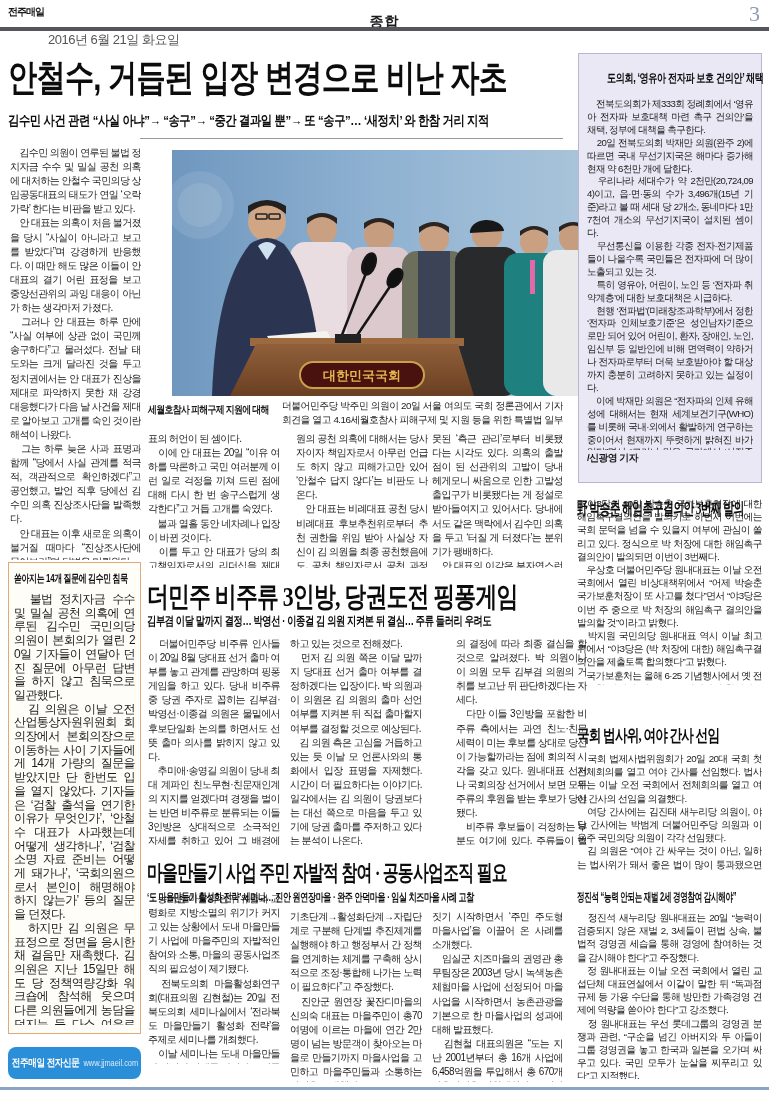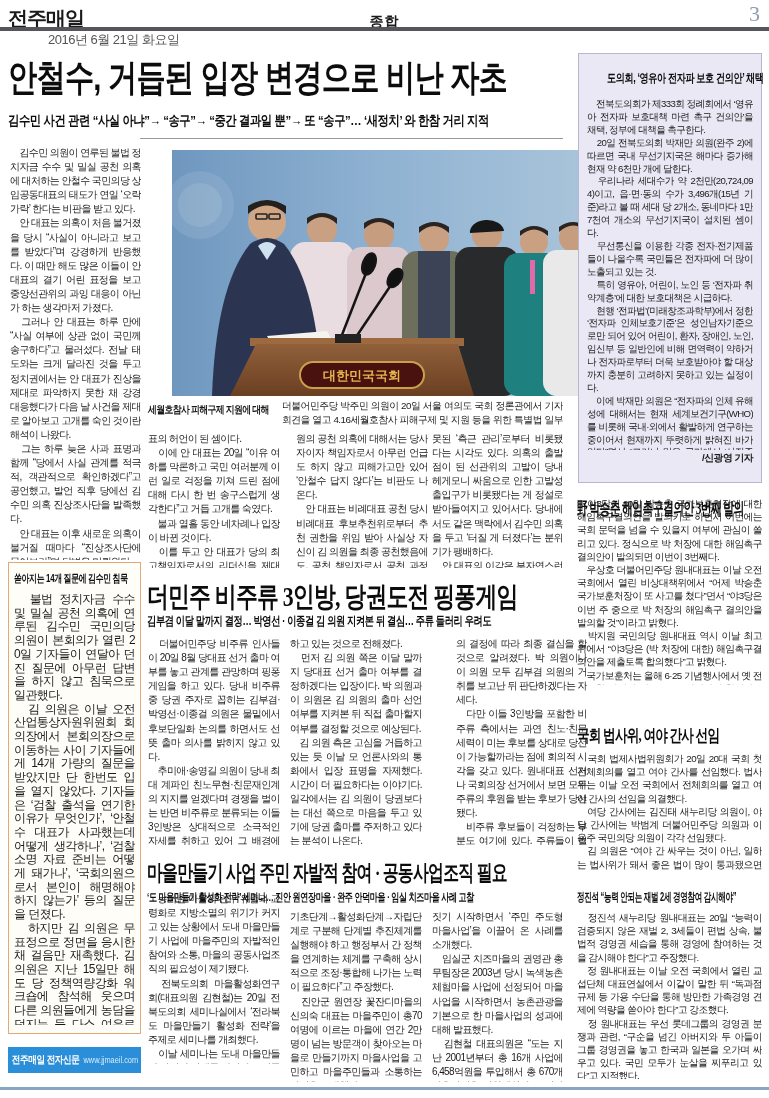--- a/index.html
+++ b/index.html
@@ -5,21 +5,21 @@
   html,body{margin:0;padding:0;background:#e8e8e8;}
   .page{position:relative;width:769px;height:1098px;background:#ffffff;overflow:hidden;
         font-family:"Liberation Sans","DejaVu Sans",sans-serif;color:#1a1a1a;}
   .abs{position:absolute;}
   .col{position:absolute;text-align:justify;font-size:10px;line-height:14.1px;letter-spacing:-0.6px;
        color:#191919;white-space:pre-line;overflow:hidden;word-break:break-all;}
   .hl{position:absolute;font-weight:bold;white-space:nowrap;color:#0c0c0c;transform-origin:0 0;}
   .serif{font-family:"Liberation Serif","DejaVu Serif",serif;}
 
   
-  #mh-logo{left:8px;top:5px;font-size:20px;font-weight:bold;letter-spacing:-1px;}
+  #mh-logo{left:8px;top:5px;font-size:10px;font-weight:bold;letter-spacing:-1px;}
   #mh-date{left:48px;top:11px;font-size:13px;color:#555;letter-spacing:-0.5px;margin-top:20px;}
   #mh-section{left:50%;top:13px;transform:translateX(-50%);font-size:14px;font-weight:bold;letter-spacing:1px;}
   #mh-page{right:9px;top:1px;font-size:22px;color:#8d9cb2;font-family:"Liberation Serif","DejaVu Serif",serif;}
   #mh-rule{left:0;top:27px;width:769px;height:4px;background:#54565b;}
 
   
   #lead-headline{left:8px;top:53px;font-size:37px;font-weight:900;letter-spacing:-1px;transform:scaleX(0.79);}
   #lead-subhead{left:8px;top:112px;font-size:13.5px;font-weight:bold;letter-spacing:-0.5px;transform:scaleX(0.84);}
   #rule-photo{left:140px;top:138px;width:423px;height:1px;background:#9a9a9a;}
   #lead-col1{left:10px;top:146px;width:131px;height:414px;}
@@ -46,34 +46,34 @@
 
   
   #box-article{left:8px;top:562px;width:133px;height:472px;box-sizing:border-box;
                border:1px solid #e2a878;background:#fffdf8;padding:8px 5px 5px;}
   #box-headline{font-size:11px;font-weight:900;letter-spacing:-0.5px;white-space:nowrap;
                 transform:scaleX(0.72);transform-origin:0 50%;margin-bottom:7px;color:#0c0c0c;}
   #box-body{text-align:justify;font-size:12px;line-height:13.7px;letter-spacing:-0.6px;color:#191919;
             white-space:pre-line;overflow:hidden;word-break:break-all;height:432px;}
 
   
-  #footer-banner{left:8px;top:1047px;width:133px;height:26px;background:#2a8ed8;
-                 display:flex;align-items:center;justify-content:center;overflow:hidden;}
+  #footer-banner{left:8px;top:1047px;width:133px;height:32px;background:#2a8ed8;
+                 display:flex;align-items:center;justify-content:center;overflow:hidden;border-radius:8px;}
   #footer-banner .inner{display:flex;align-items:baseline;gap:5px;white-space:nowrap;transform:scaleX(0.82);}
   #banner-label{color:#ffffff;font-weight:bold;font-size:10.5px;letter-spacing:-0.5px;}
   #banner-url{color:#d8ecfa;font-size:9px;}
 
   
   #sb-box{left:578px;top:53px;width:184px;height:430px;box-sizing:border-box;
           background:#e9e8f4;border:1px solid #b9b6d4;padding:16px 8px 8px;}
   #sb-box-headline{text-align:center;font-size:12px;font-weight:900;letter-spacing:-0.5px;white-space:nowrap;
                    transform:scaleX(0.76);transform-origin:50% 50%;color:#0c0c0c;}
   #sb-box-body{margin-top:11px;text-align:justify;font-size:9.6px;line-height:12.9px;letter-spacing:-0.6px;
                color:#1b1b1b;white-space:pre-line;overflow:hidden;word-break:break-all;height:352px;}
-  #sb-box-byline{text-align:right;font-size:9.8px;font-weight:bold;margin-top:2px;letter-spacing:-0.5px;}
+  #sb-box-byline{font-size:9.8px;font-weight:bold;margin-top:2px;letter-spacing:-0.5px;}
 
   #sb-a1-headline{left:577px;top:497px;font-size:17px;letter-spacing:-1px;transform:scaleX(0.64);}
   #sb-a1-body{left:577px;top:497px;width:185px;height:188px;}
   #sb-a2-headline{left:577px;top:724px;font-size:17px;letter-spacing:-1px;transform:scaleX(0.74);}
   #sb-a2-body{left:577px;top:752px;width:185px;height:118px;}
   #sb-a3-headline{left:577px;top:889px;font-size:12px;letter-spacing:-0.5px;transform:scaleX(0.63);}
   #sb-a3-body{left:577px;top:911px;width:185px;height:168px;}
   .sbcol{font-size:9.8px;line-height:13.2px;}
 
   #bottom-rule{left:0;top:1087px;width:769px;height:3px;background:#8aa4c4;}

